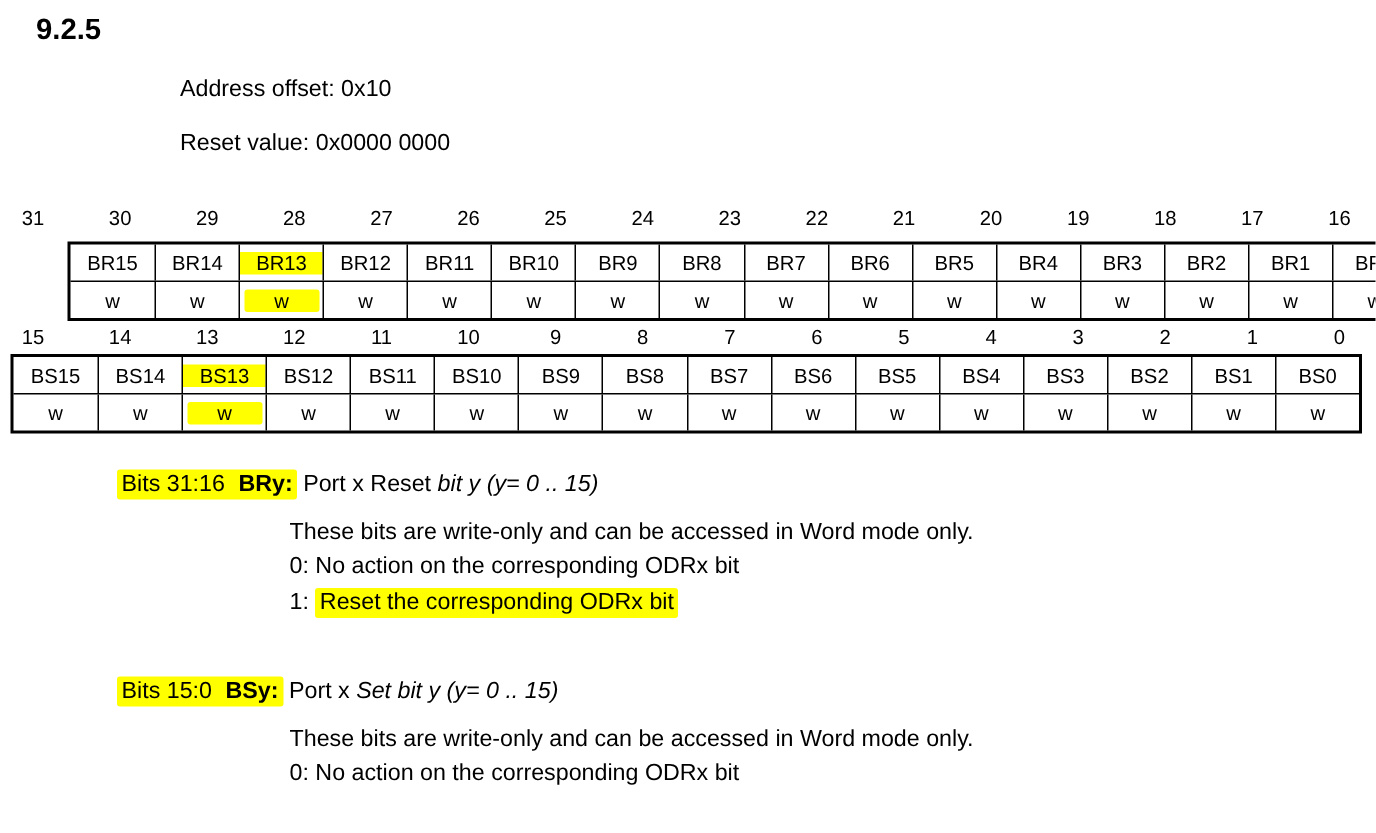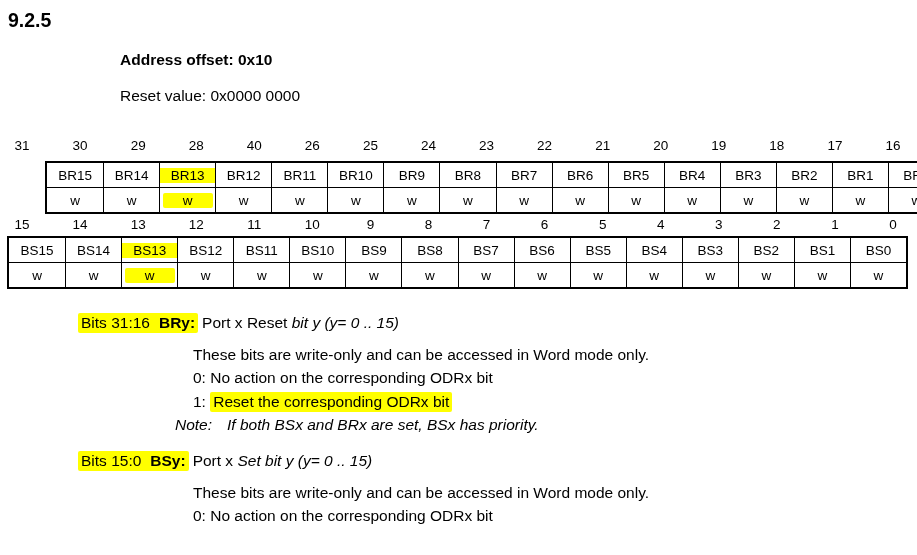--- a/index.html
+++ b/index.html
@@ -6,24 +6,24 @@
   html, body { width: 917px; height: 555px; }
   body {
     position: relative;
     background: var(--bg, #ffffff);
     color: var(--ink, #000000);
     font-family: "Liberation Sans", "DejaVu Sans", sans-serif;
     overflow: hidden;
   }
 
   
-  .title-row { position: absolute; top: 9px; left: 8px; display: flex; align-items: baseline; }
+  .title-row { position: absolute; top: 9px; left: 24px; display: flex; align-items: baseline; }
   .section-num { font-weight: bold; font-size: 19.5px; width: 112px; flex: 0 0 112px; }
   .page-title { font-weight: bold; font-size: 19.5px; white-space: nowrap; }
-  .addr-line  { position: absolute; left: 120px; top: 51px; font-size: 15.5px; font-weight: bold; }
+  .addr-line  { position: absolute; left: 120px; top: 51px; font-size: 15.5px; }
   .reset-line { position: absolute; left: 120px; top: 87px; font-size: 15.5px; }
 
   
   .bitnums {
     position: absolute; left: 7px; width: 901px;
     display: grid; grid-template-columns: repeat(16, 1fr);
     font-size: 13.5px; text-align: center; gap: 28px;
   }
   .bitnums .bitnum { height: 18px; line-height: 18px; }
   .bit-table {
@@ -72,21 +72,21 @@
   </div>
   <div class="addr-line">Address offset: 0x10</div>
   <div class="reset-line">Reset value: 0x0000 0000</div>
 
   <div id="bitnums-high" class="bitnums">
 
   <div class="bitnum"><span>31</span></div>
       <div class="bitnum"><span>30</span></div>
       <div class="bitnum"><span>29</span></div>
       <div class="bitnum"><span>28</span></div>
-      <div class="bitnum"><span>40</span></div>
+      <div class="bitnum"><span>27</span></div>
       <div class="bitnum"><span>26</span></div>
       <div class="bitnum"><span>25</span></div>
       <div class="bitnum"><span>24</span></div>
       <div class="bitnum"><span>23</span></div>
       <div class="bitnum"><span>22</span></div>
       <div class="bitnum"><span>21</span></div>
       <div class="bitnum"><span>20</span></div>
       <div class="bitnum"><span>19</span></div>
       <div class="bitnum"><span>18</span></div>
       <div class="bitnum"><span>17</span></div>
@@ -323,21 +323,20 @@
 
   <div id="desc-br" class="desc">
     <div class="dline first-line">
       <span class="hl label-hl"><span>Bits 31:16</span><span class="fname">BRy:</span></span><span>Port x Reset </span><span class="it">bit y (y= 0 .. 15)</span>
     </div>
     <div class="dbody">
       <div class="dline">These bits are write-only and can be accessed in Word mode only.</div>
       <div class="dline">0: No action on the corresponding ODRx bit</div>
       <div class="dline"><span>1: </span><span class="hl">Reset the corresponding ODRx bit</span></div>
     </div>
-    <div class="note-line"><span class="note-label">Note:</span><span>If both BSx and BRx are set, BSx has priority.</span></div>
   </div>
 
   <div id="desc-bs" class="desc">
     <div class="dline first-line">
       <span class="hl label-hl"><span>Bits 15:0</span><span class="fname">BSy:</span></span><span>Port x </span><span class="it">Set bit y (y= 0 .. 15)</span>
     </div>
     <div class="dbody">
       <div class="dline">These bits are write-only and can be accessed in Word mode only.</div>
       <div class="dline">0: No action on the corresponding ODRx bit</div>
     </div>

